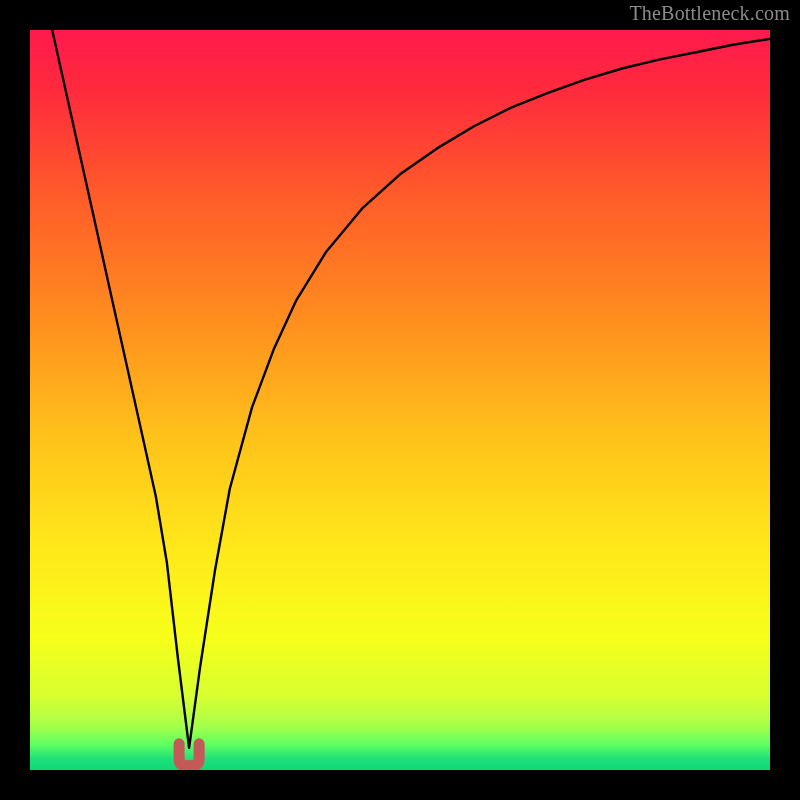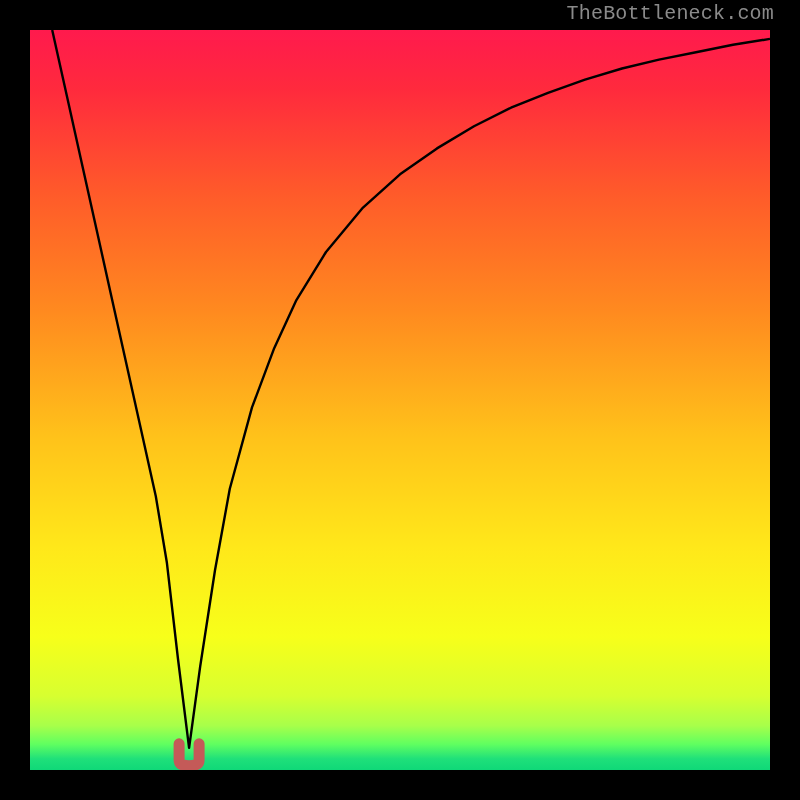--- a/index.html
+++ b/index.html
@@ -11,22 +11,22 @@
   }
   .frame {
     width: 800px;
     height: 800px;
     background: #000;
     position: relative;
   }
   .watermark {
     position: absolute;
     top: 2px;
-    right: 26px;
-    font-family: Liberation Mono, monospace;
+    right: 10px;
+    font-family: Liberation Serif, serif;
     font-size: 20px;
     color: #8a8a8a;
     letter-spacing: 0.2px;
     z-index: 10;
     user-select: none;
   }
   .plot-area {
     position: absolute;
     left: 30px;
     top: 30px;

